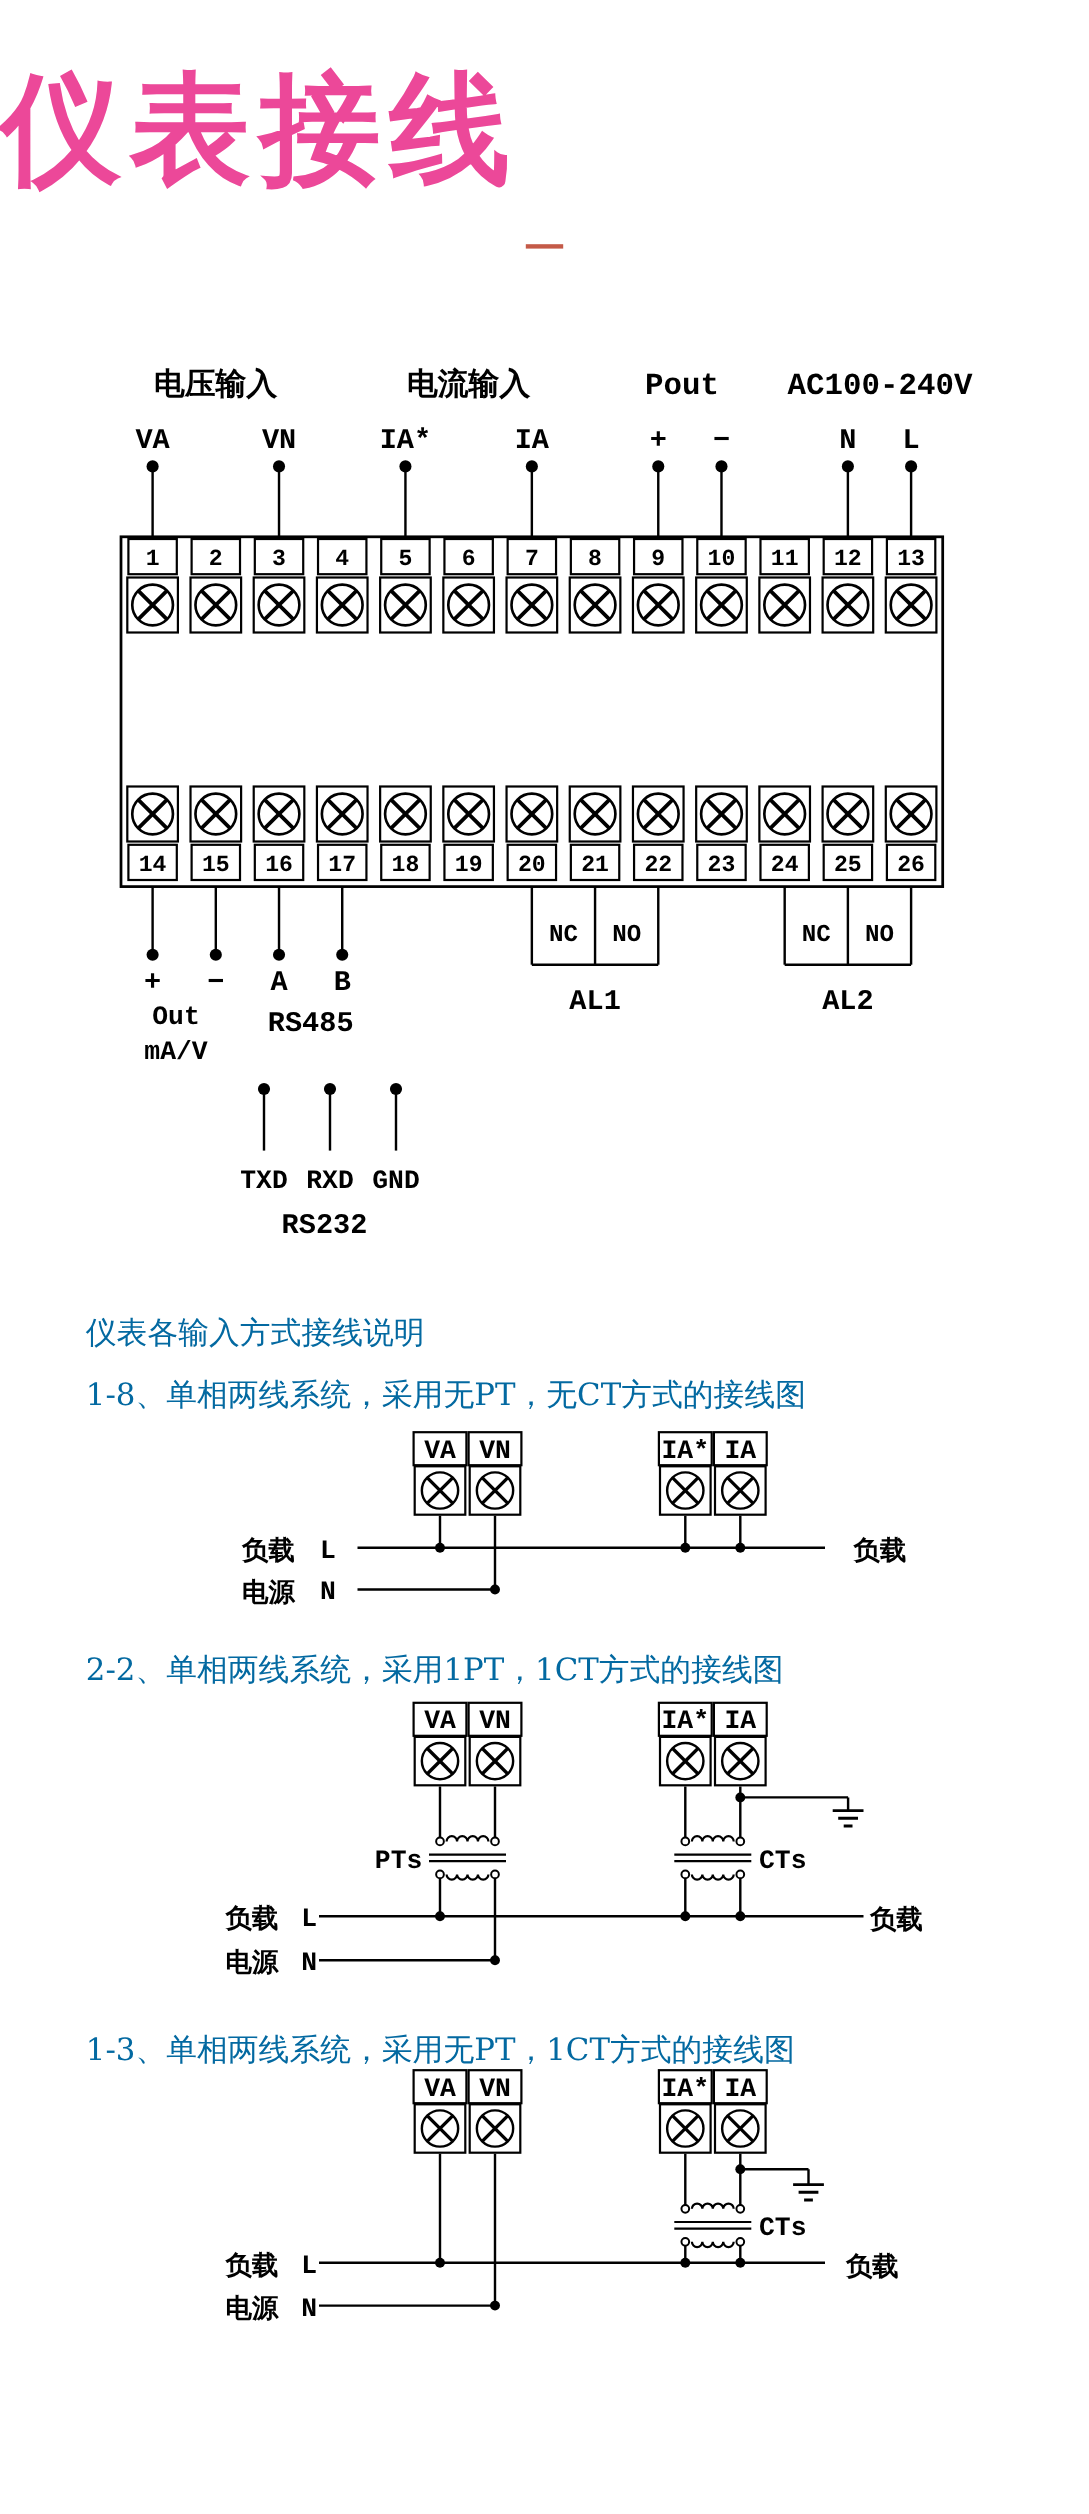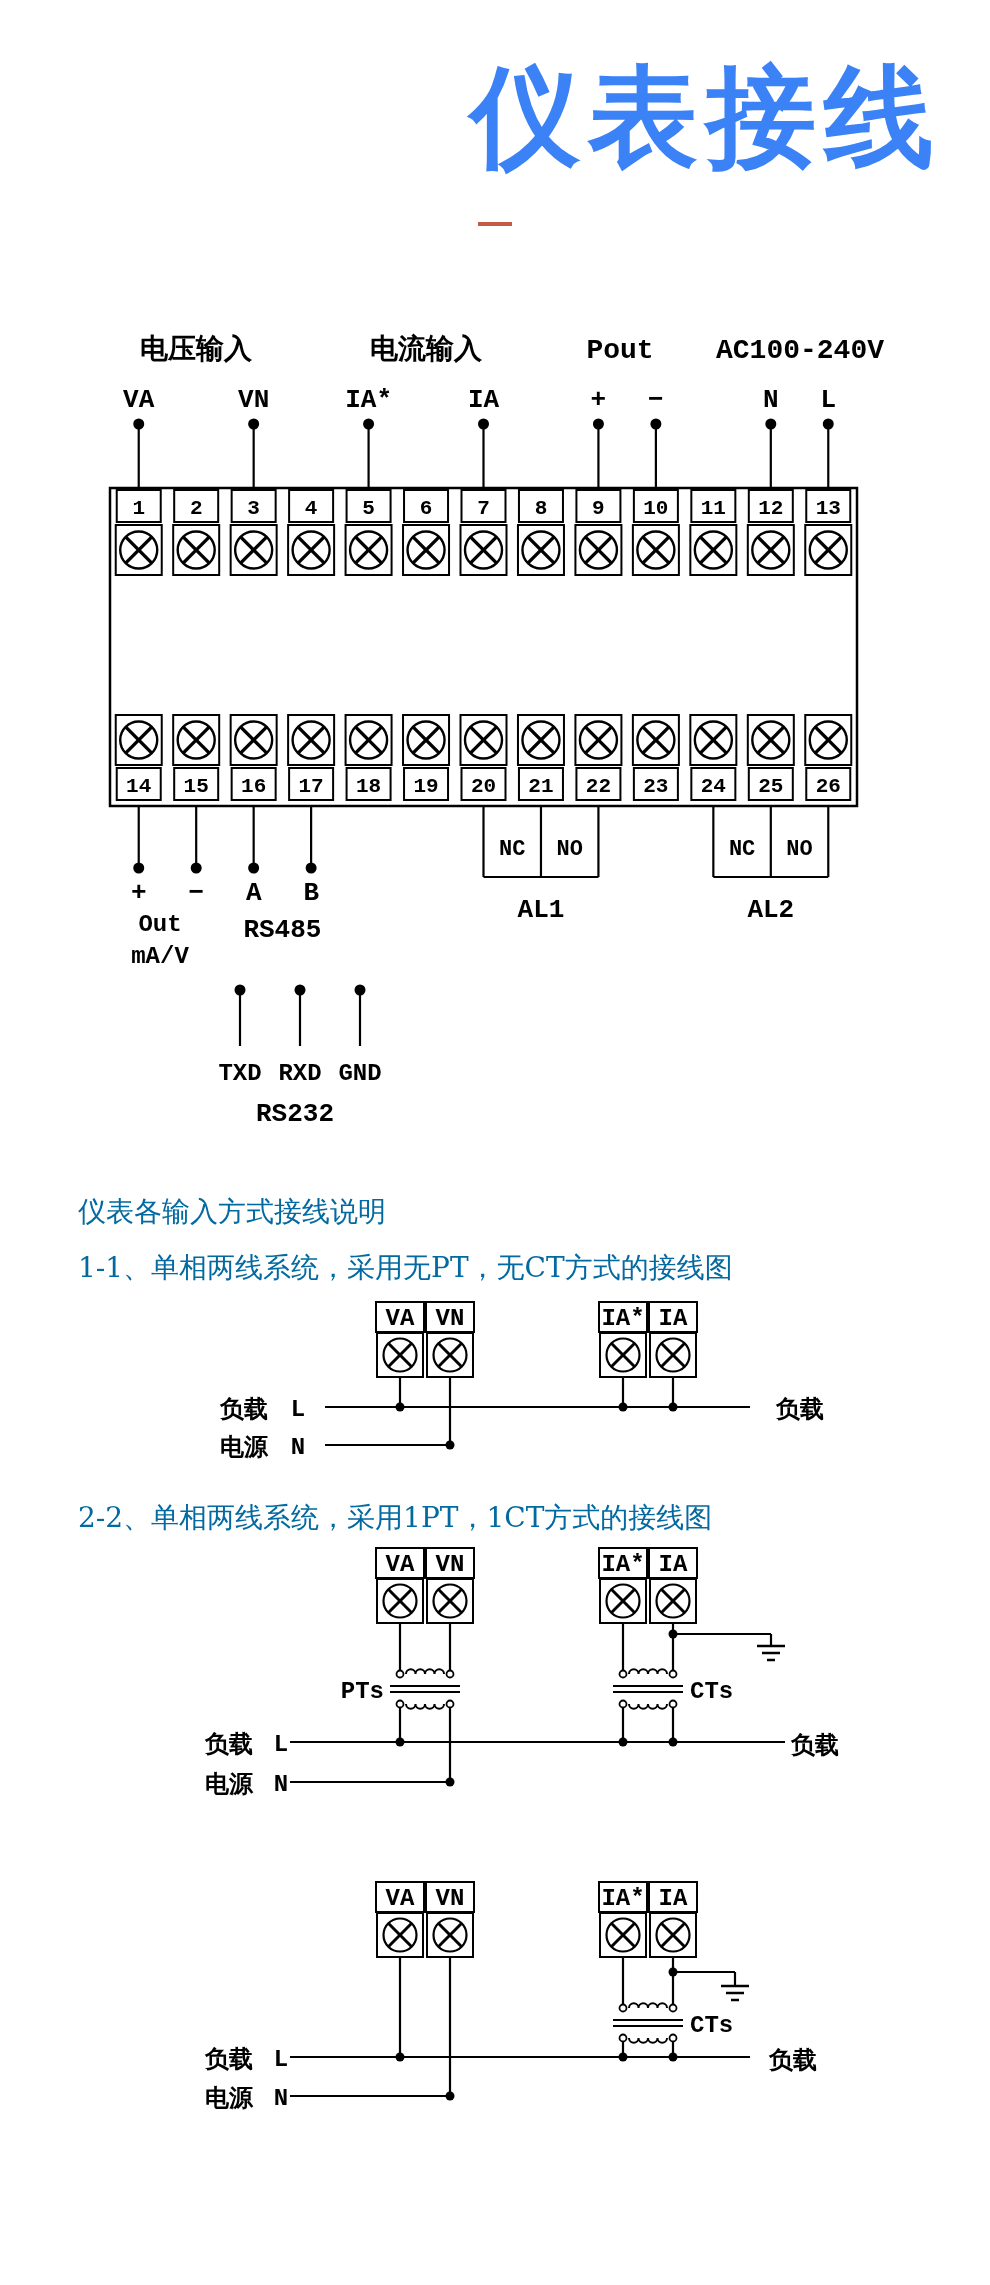--- a/index.html
+++ b/index.html
@@ -1,22 +1,22 @@
 <!DOCTYPE html>
 <html><head>
 <meta charset="utf-8">
 <style>
   * { margin:0; padding:0; box-sizing:border-box; }
   html,body { background:#ffffff; }
   body { width:990px; height:2285px; position:relative; font-family:"Liberation Sans",sans-serif; }
   .page { position:absolute; left:0; top:0; width:990px; height:2285px; background:#fff; overflow:hidden; }
 
-  .title { position:absolute; top:52px; left:0; width:942px; text-align:right;
+  .title { position:absolute; top:52px; left:0; width:942px; text-align:left;
            font-family:"DejaVu Sans","Liberation Sans",sans-serif; font-weight:900;
-           font-size:110px; line-height:130px; letter-spacing:8px; color:#3b82f6; white-space:nowrap; }
+           font-size:110px; line-height:130px; letter-spacing:8px; color:#ec4899; white-space:nowrap; }
   .title-dash { position:absolute; top:222px; left:478px; width:34px; height:4px; background:#c45a48; }
 
   .caption { position:absolute; left:78px; font-family:"DejaVu Serif","Liberation Serif",serif;
              font-size:28px; line-height:32px; color:#0369a1; white-space:nowrap; }
 
   svg.diagram { position:absolute; left:0; }
 
   .box   { fill:#ffffff; stroke:#000; stroke-width:2; }
   .strip { fill:none; stroke:#000; stroke-width:2.5; }
   .wire  { stroke:#000; stroke-width:2.2; fill:none; }
@@ -267,21 +267,21 @@
     <text x="799.5" y="855" text-anchor="middle" class="mono tiny">NO</text>
     <text x="770.8" y="917" text-anchor="middle" class="mono pin">AL2</text>
 
     <text x="240" y="1080" text-anchor="middle" class="mono small">TXD</text>
     <text x="300" y="1080" text-anchor="middle" class="mono small">RXD</text>
     <text x="360" y="1080" text-anchor="middle" class="mono small">GND</text>
     <text x="295" y="1121" text-anchor="middle" class="mono pin">RS232</text>
   </svg>
 
   <div class="caption" style="top:1196px">仪表各输入方式接线说明</div>
-  <div class="caption" style="top:1252px">1-1、单相两线系统，采用无PT，无CT方式的接线图</div>
+  <div class="caption" style="top:1252px">1-8、单相两线系统，采用无PT，无CT方式的接线图</div>
 
   <svg class="diagram" style="top:1290px" width="990" height="190" viewBox="0 1290 990 190">
     <g id="d1-terms">
         <g>
           <rect x="376" y="1302" width="48" height="30" class="box"></rect>
           <text x="400" y="1325" class="mono spin" text-anchor="middle">VA</text>
           <use href="#screw-sm" xlink:href="#screw-sm" x="376" y="1332"></use>
         </g>
         <g>
           <rect x="426" y="1302" width="48" height="30" class="box"></rect>
@@ -371,20 +371,21 @@
     </g>
     <text x="384" y="1698" text-anchor="end" class="mono small">PTs</text>
     <text x="690" y="1698" text-anchor="start" class="mono small">CTs</text>
     <text x="229" y="1752" text-anchor="middle" class="cn small">负载</text>
     <text x="281" y="1751" text-anchor="middle" class="mono small">L</text>
     <text x="229" y="1792" text-anchor="middle" class="cn small">电源</text>
     <text x="281" y="1791" text-anchor="middle" class="mono small">N</text>
     <text x="815" y="1753" text-anchor="middle" class="cn small">负载</text>
   </svg>
 
+  <div class="caption" style="top:1848px">1-3、单相两线系统，采用无PT，1CT方式的接线图</div>
 
   <svg class="diagram" style="top:1875px" width="990" height="260" viewBox="0 1875 990 260">
     <g id="d3-terms">
         <g>
           <rect x="376" y="1882" width="48" height="30" class="box"></rect>
           <text x="400" y="1905" class="mono spin" text-anchor="middle">VA</text>
           <use href="#screw-sm" xlink:href="#screw-sm" x="376" y="1912"></use>
         </g>
         <g>
           <rect x="426" y="1882" width="48" height="30" class="box"></rect>

